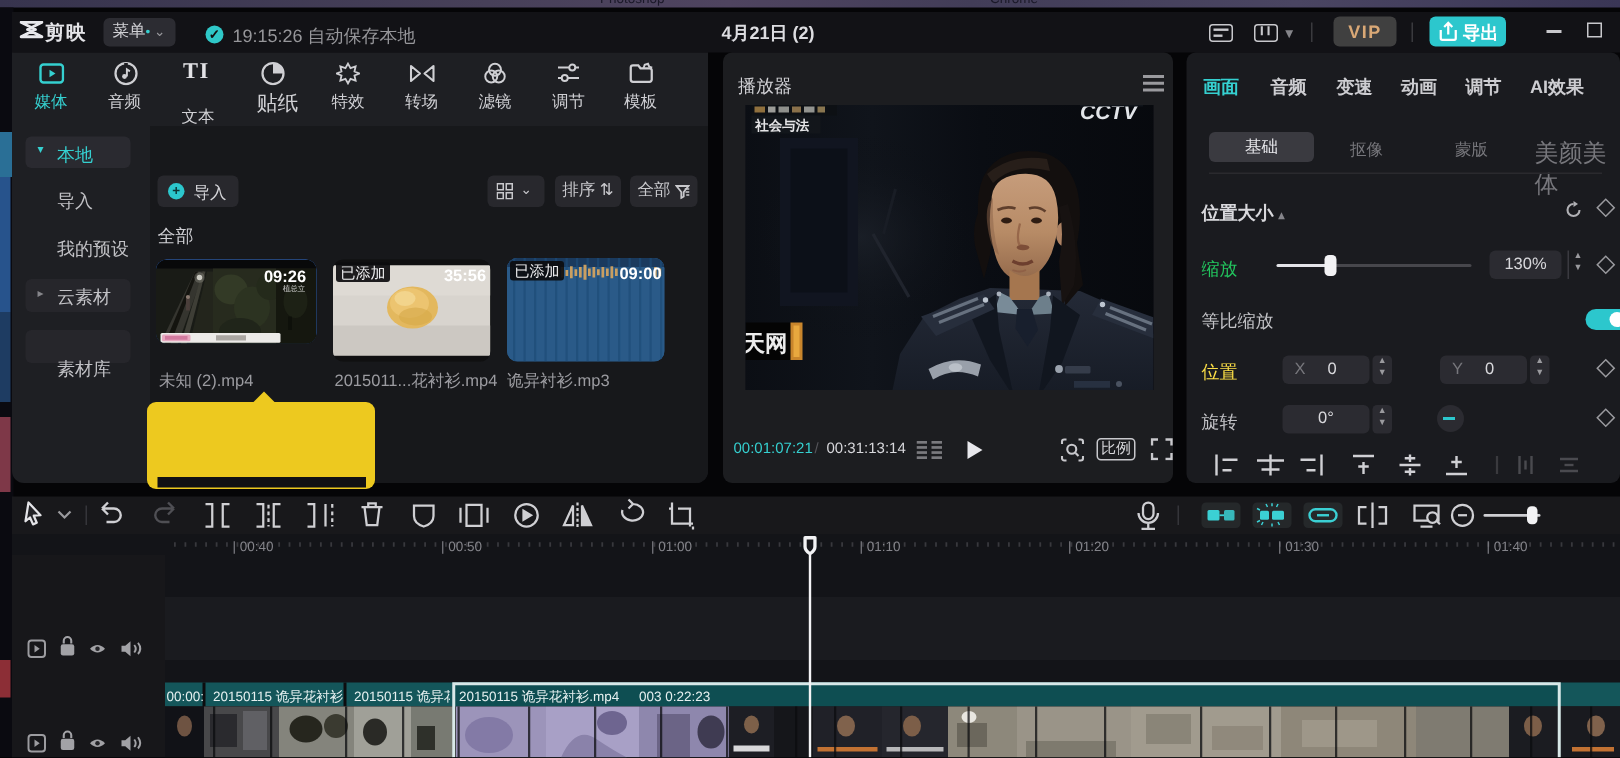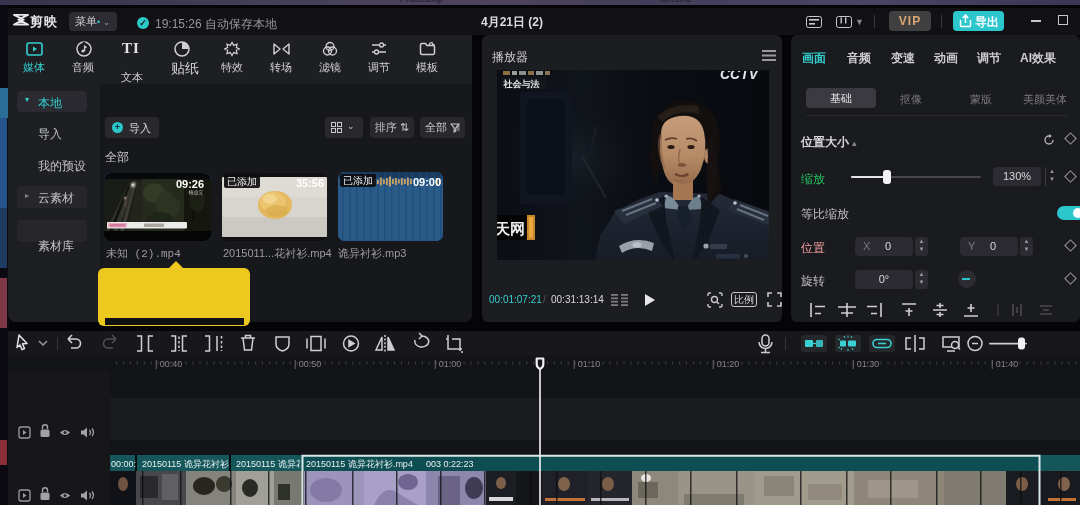--- a/index.html
+++ b/index.html
@@ -136,21 +136,21 @@
   <div class="abs" style="left:370px;top:117px;width:44px;height:21px;background:#28282d;border-radius:4px;color:#c8c8cc;font-size:11px;line-height:21px;text-align:center;">排序 ⇅</div>
   <div class="abs" style="left:420px;top:117px;width:45px;height:21px;background:#28282d;border-radius:4px;color:#c8c8cc;font-size:11px;line-height:21px;">
     <span style="padding-left:5px;">全部</span>
     <svg style="position:absolute;right:5px;top:5.5px;" width="10" height="10" viewBox="0 0 10 10">
         <path d="M1 1 L4.2 5 V9 L5.8 8 V5 L9 1 Z" fill="none" stroke="#c8c8cc" stroke-width="1.2"></path>
         <path d="M6.5 3 h3 M7 5 h2.5 M7.5 7 h2" stroke="#c8c8cc" stroke-width="1"></path>
       </svg>
   </div>
   <div class="abs" style="left:105px;top:149px;font-size:12px;color:#cfcfd3;">全部</div>
 
-  <div class="abs" style="left:104px;top:173px;width:107px;height:68px;background:#3b82f6;border-radius:7px;overflow:hidden;">
+  <div class="abs" style="left:104px;top:173px;width:107px;height:56px;background:#3b82f6;border-radius:7px;overflow:hidden;">
     <svg width="107" height="68" viewBox="0 0 107 68">
       <rect width="107" height="68" fill="#08090a"></rect>
       <rect y="6" width="107" height="52" fill="#191b16"></rect>
 
       <polygon points="2,58 14,58 32,8 26,8" fill="#35352f"></polygon>
       <polygon points="5,58 9,58 28,8 26,8" fill="#14140f"></polygon>
       <polygon points="16,58 20,58 33,8 31,8" fill="#3e3e36"></polygon>
       <polygon points="22,58 38,58 40,8 34,8" fill="#23251c"></polygon>
 
       <circle cx="29" cy="12" r="1.8" fill="#d8d8d0"></circle>
@@ -233,21 +233,21 @@
           <rect x="69" y="5.5" width="1.8" height="8"></rect>
           <rect x="72" y="7" width="1.8" height="5"></rect>
           <rect x="98" y="6" width="1.8" height="7"></rect>
           <rect x="101" y="7" width="1.8" height="5"></rect>
       </g>
       <rect x="2" y="2" width="36" height="13" rx="2" fill="#0c0c0e" opacity="0.92"></rect>
       <text x="20" y="12" font-size="10" fill="#f0f0f2" font-family="Liberation Sans" text-anchor="middle">已添加</text>
       <text x="89" y="14" font-size="11" font-weight="bold" fill="#fff" font-family="Liberation Sans" text-anchor="middle">09:00</text>
     </svg>
   </div>
-  <div class="abs" style="left:106px;top:246px;font-size:11px;color:#9b9ba0;font-family:Liberation Mono, monospace;">未知 (2).mp4</div>
+  <div class="abs" style="left:106px;top:246px;font-size:11px;color:#9b9ba0;">未知 (2).mp4</div>
   <div class="abs" style="left:223px;top:246px;font-size:11px;color:#9b9ba0;">2015011...花衬衫.mp4</div>
   <div class="abs" style="left:338px;top:246px;font-size:11px;color:#9b9ba0;">诡异衬衫.mp3</div>
 
   <div class="abs" style="left:168px;top:261px;width:0;height:0;border-left:8px solid transparent;border-right:8px solid transparent;border-bottom:8px solid #edc91f;"></div>
   <div class="abs" style="left:98px;top:268px;width:152px;height:58px;background:#edc91f;border-radius:6px;"></div>
   <div class="abs" style="left:105px;top:318px;width:139px;height:7px;background:#111114;"></div>
 
   <div class="panel" style="left:482px;top:35px;width:300px;height:287px;background:#1c1d20;"></div>
   <div class="abs" style="left:492px;top:49px;font-size:12px;color:#d2d2d6;">播放器</div>
   <div class="abs" style="left:762px;top:50px;width:14px;height:1.6px;background:#9a9a9e;box-shadow:0 4.5px 0 #9a9a9e,0 9px 0 #9a9a9e;"></div>
@@ -381,21 +381,21 @@
   <div class="panel" style="left:791px;top:35px;width:289px;height:287px;background:#1a1b1f;"></div>
   <div class="abs cyan" style="left:802px;top:50px;font-size:12px;font-weight:bold;">画面</div>
   <div class="abs" style="left:847px;top:50px;font-size:12px;font-weight:bold;color:#cdcdd1;">音频</div>
   <div class="abs" style="left:891px;top:50px;font-size:12px;font-weight:bold;color:#cdcdd1;">变速</div>
   <div class="abs" style="left:934px;top:50px;font-size:12px;font-weight:bold;color:#cdcdd1;">动画</div>
   <div class="abs" style="left:977px;top:50px;font-size:12px;font-weight:bold;color:#cdcdd1;">调节</div>
   <div class="abs" style="left:1020px;top:50px;font-size:12px;font-weight:bold;color:#cdcdd1;">AI效果</div>
   <div class="abs" style="left:806px;top:88px;width:70px;height:20px;background:#3a3a40;border-radius:4px;color:#e8e8ec;font-size:11px;line-height:20px;text-align:center;">基础</div>
   <div class="abs" style="left:900px;top:92px;font-size:11px;color:#77777c;">抠像</div>
   <div class="abs" style="left:970px;top:92px;font-size:11px;color:#77777c;">蒙版</div>
-  <div class="abs" style="left:1023px;top:92px;font-size:11px;color:#77777c;font-family:Liberation Mono, monospace;">美颜美体</div>
+  <div class="abs" style="left:1023px;top:92px;font-size:16px;color:#77777c;font-family:Liberation Mono, monospace;">美颜美体</div>
   <div class="abs" style="left:806px;top:115px;width:262px;height:1px;background:#2a2a2e;"></div>
 
   <div class="abs" style="left:801px;top:134px;font-size:12px;font-weight:bold;color:#d8d8dc;">位置大小 <span style="color:#85858a;font-size:8px;">▴</span></div>
   <svg class="abs" style="left:1043px;top:134px;" width="12" height="12" viewBox="0 0 12 12">
       <path d="M10 6 A4 4 0 1 1 6 2" fill="none" stroke="#b0b0b4" stroke-width="1.4"></path>
       <path d="M6 0 L9 2 L6 4 Z" fill="#b0b0b4"></path>
     </svg>
   <div class="abs" style="left:1066px;top:134px;width:9px;height:9px;border:1.3px solid #9a9a9e;transform:rotate(45deg);"></div>
 
   <div class="abs" style="left:801px;top:171px;font-size:12px;color:#22c55e;">缩放</div>
@@ -403,21 +403,21 @@
   <div class="abs" style="left:851px;top:176px;width:36px;height:2px;background:#e4e4e8;border-radius:1px;"></div>
   <div class="abs" style="left:883px;top:170px;width:8px;height:14px;background:#f2f2f4;border-radius:3px;"></div>
   <div class="abs" style="left:993px;top:167px;width:48px;height:19px;background:#2b2b31;border-radius:4px;color:#d8d8dc;font-size:11px;line-height:19px;text-align:center;">130%</div>
   <div class="abs" style="left:1045px;top:167px;width:13px;height:19px;border-left:1px solid #3a3a40;color:#9a9a9e;font-size:6px;text-align:center;line-height:8px;">▲<br>▼</div>
   <div class="abs" style="left:1066px;top:172px;width:9px;height:9px;border:1.3px solid #9a9a9e;transform:rotate(45deg);"></div>
 
   <div class="abs" style="left:801px;top:206px;font-size:12px;color:#c2c2c6;">等比缩放</div>
   <div class="abs" style="left:1057px;top:206px;width:30px;height:14px;background:#2cc7cd;border-radius:7px;"></div>
   <div class="abs" style="left:1073px;top:208px;width:10px;height:10px;background:#fff;border-radius:50%;"></div>
 
-  <div class="abs" style="left:801px;top:240px;font-size:12px;color:#fca5a5;">位置</div>
+  <div class="abs" style="left:801px;top:240px;font-size:12px;color:#fde047;">位置</div>
   <div class="abs" style="left:855px;top:237px;width:58px;height:19px;background:#2b2b31;border-radius:4px;">
       <span style="position:absolute;left:8px;top:3px;font-size:11px;color:#77777c;">X</span>
       <span style="position:absolute;left:30px;top:3px;font-size:11px;color:#d8d8dc;">0</span>
     </div>
   <div class="abs" style="left:915px;top:237px;width:13px;height:19px;background:#2b2b31;border-radius:3px;color:#9a9a9e;font-size:6px;text-align:center;line-height:8px;">▲<br>▼</div>
   <div class="abs" style="left:960px;top:237px;width:58px;height:19px;background:#2b2b31;border-radius:4px;">
       <span style="position:absolute;left:8px;top:3px;font-size:11px;color:#77777c;">Y</span>
       <span style="position:absolute;left:30px;top:3px;font-size:11px;color:#d8d8dc;">0</span>
     </div>
   <div class="abs" style="left:1020px;top:237px;width:13px;height:19px;background:#2b2b31;border-radius:3px;color:#9a9a9e;font-size:6px;text-align:center;line-height:8px;">▲<br>▼</div>

